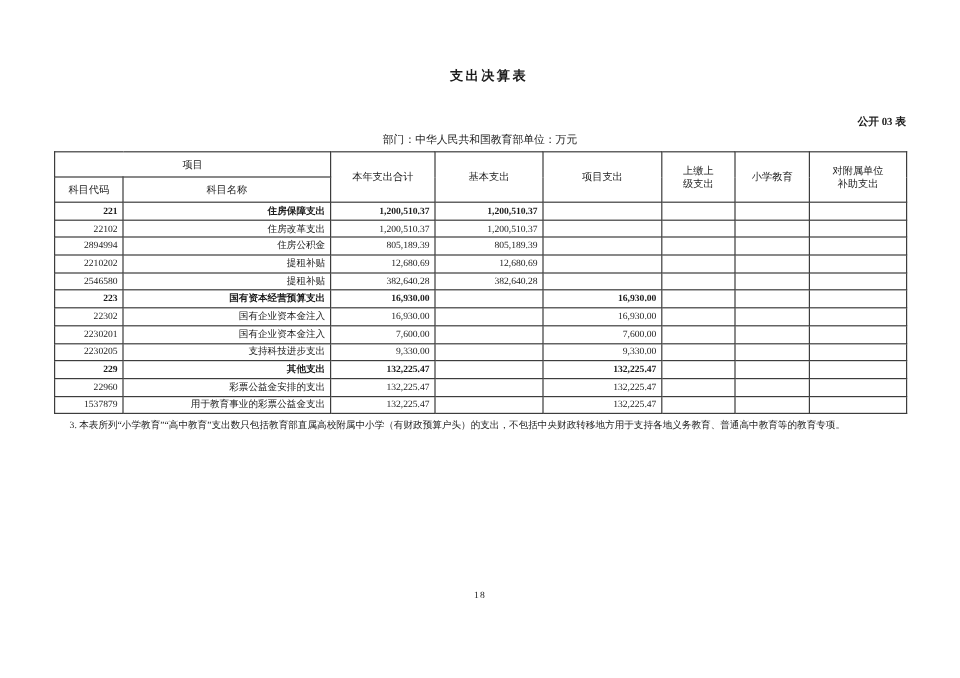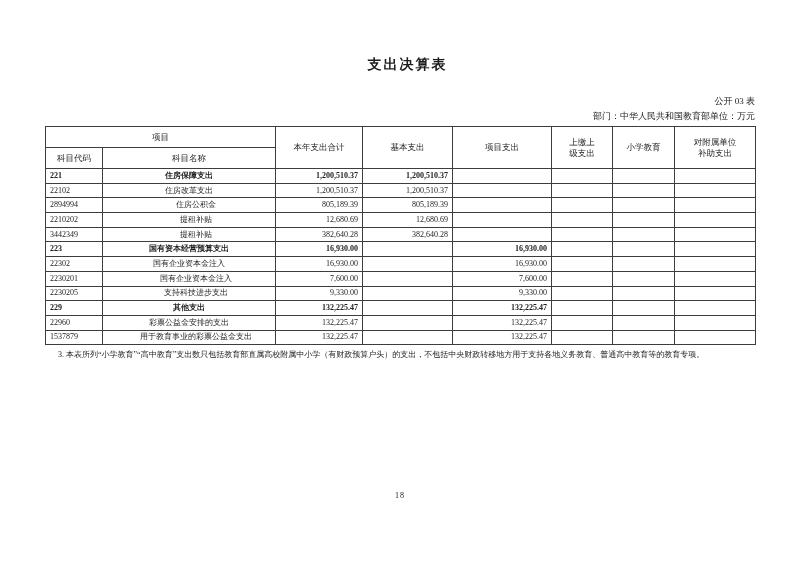--- a/index.html
+++ b/index.html
@@ -4,47 +4,47 @@
 <style>
   * { margin:0; padding:0; box-sizing:border-box; }
   html,body { background:#ffffff; }
   .page {
     position:relative; width:800px; height:565px; background:#ffffff;
     font-family:"Liberation Serif","DejaVu Serif",serif; color:#1c1c1c;
     overflow:hidden;
   }
   .doc-title {
     position:absolute; top:56px; left:0; width:100%;
-    text-align:center; font-size:14px; font-weight:bold; letter-spacing:2px;padding-left:15px;
+    text-align:center; font-size:11px; font-weight:bold; letter-spacing:2px;padding-left:15px;
   }
   .table-code {
-    position:absolute; top:95px; right:45px; font-size:9px;
+    position:absolute; top:95px; right:45px; font-size:9px;font-weight:bold;
   }
   .meta-row {
     position:absolute; top:110px; left:45px; width:710px;
-    display:flex; justify-content:flex-end; font-size:9px;
+    display:flex; justify-content:center; font-size:9px;
   }
   table.expense {
     position:absolute; top:126px; left:45px; width:711px;
     border-collapse:collapse; table-layout:fixed;
   }
   table.expense th, table.expense td {
     border:1px solid #3d3d3d; overflow:hidden;
   }
   table.expense th {
     font-weight:normal; font-size:8.5px; text-align:center;
     height:21px; padding:1px 2px; line-height:1.25;
   }
   th.pre-wrap { white-space:pre-line; }
   table.expense td {
     font-size:8px; height:14.7px; padding:0 4px; line-height:1;
     white-space:nowrap;
   }
-  td.cell-code { text-align:left; padding-left:4px; }
-  td.cell-name { text-align:center; padding-left:6px; }
+  td.cell-code { text-align:right; padding-left:4px; }
+  td.cell-name { text-align:right; padding-left:6px; }
   td.cell-name.indent { padding-left:18px; }
   td.cell-num  { text-align:right; padding-right:5px; }
   tr.bold td { font-weight:bold; }
   .notes {
     position:absolute; top:348px; left:45px; width:712px;
     font-size:8px; line-height:14px; text-align:justify;
   }
   .notes p.p-indent { text-indent:13px; }
   .page-num {
     position:absolute; top:491px; left:0; width:100%;
@@ -128,21 +128,21 @@
           <td class="cell-code">2210202</td>
           <td class="cell-name indent">提租补贴</td>
           <td class="cell-num">12,680.69</td>
           <td class="cell-num">12,680.69</td>
           <td class="cell-num"></td>
           <td class="cell-num"></td>
           <td class="cell-num"></td>
           <td class="cell-num"></td>
         </tr>
         <tr>
-          <td class="cell-code">3442349</td>
+          <td class="cell-code">2546580</td>
           <td class="cell-name indent">提租补贴</td>
           <td class="cell-num">382,640.28</td>
           <td class="cell-num">382,640.28</td>
           <td class="cell-num"></td>
           <td class="cell-num"></td>
           <td class="cell-num"></td>
           <td class="cell-num"></td>
         </tr>
         <tr class="bold">
           <td class="cell-code">223</td>

